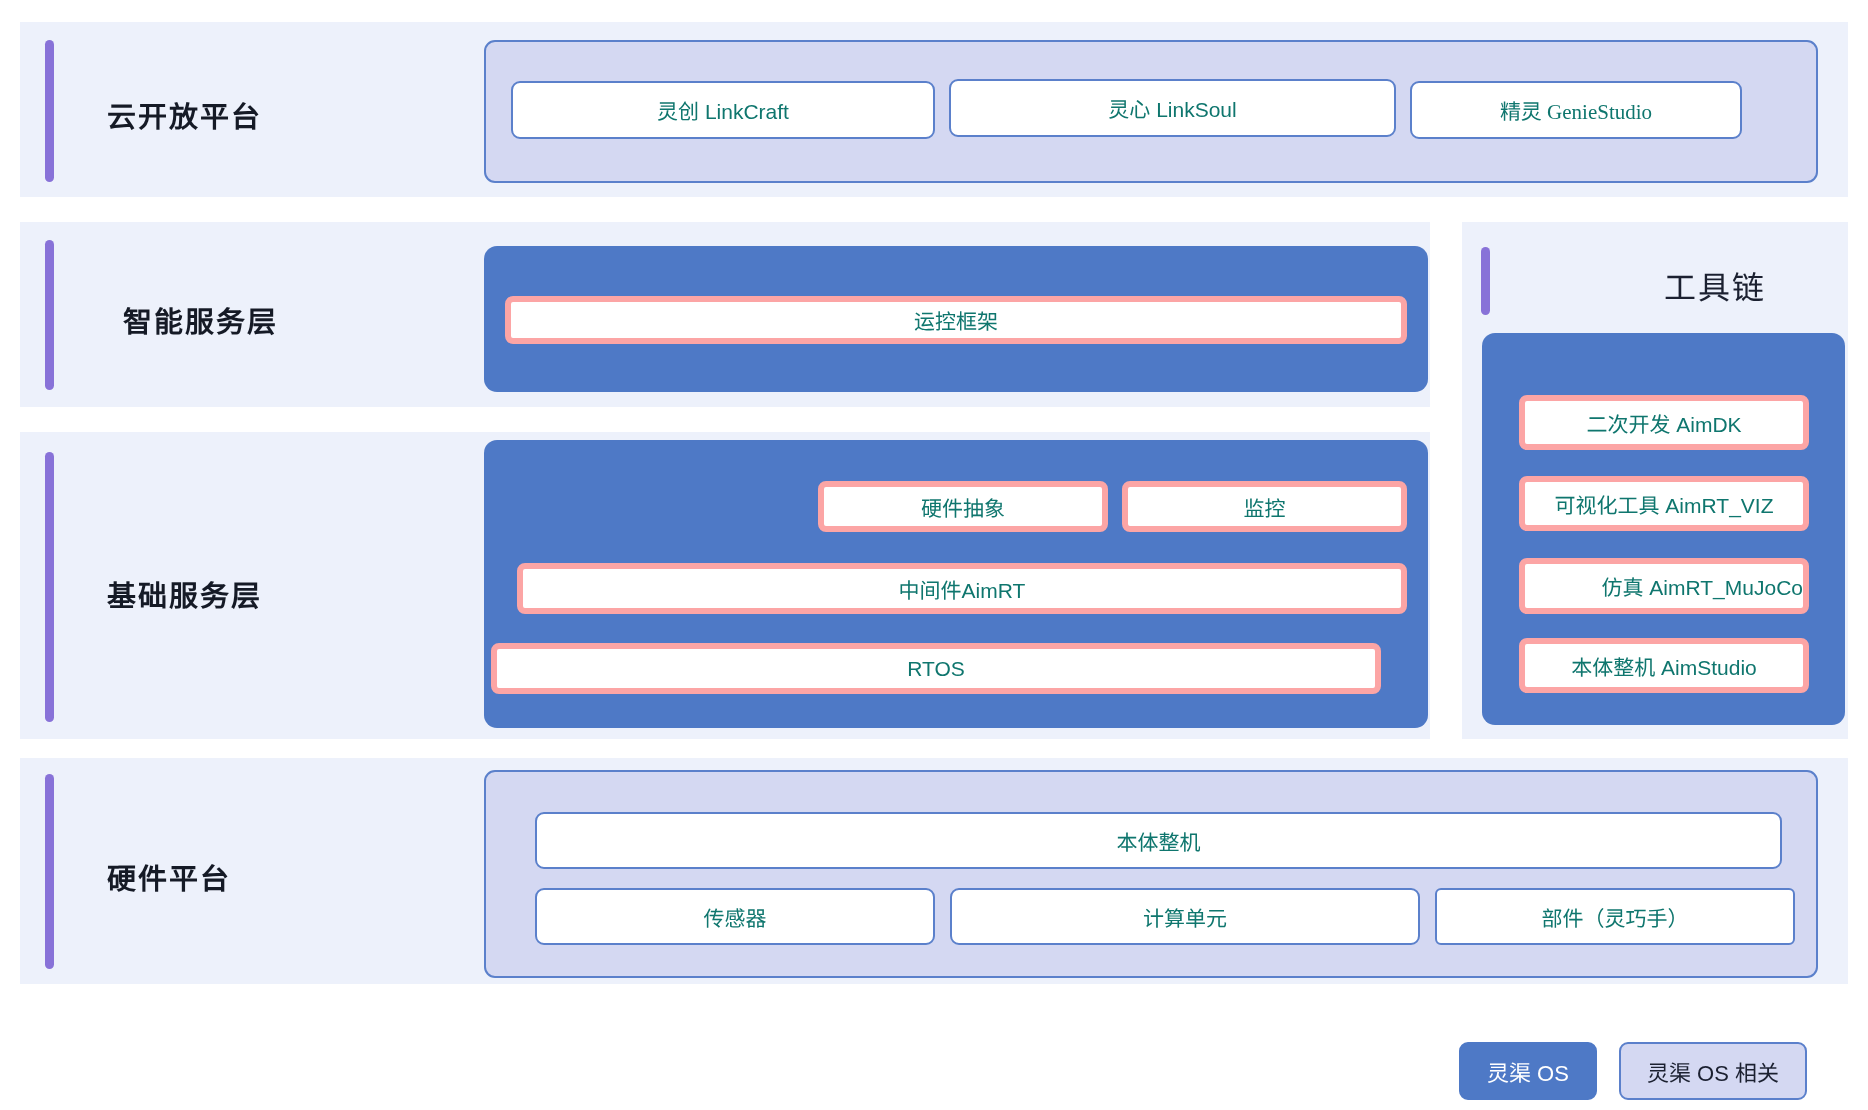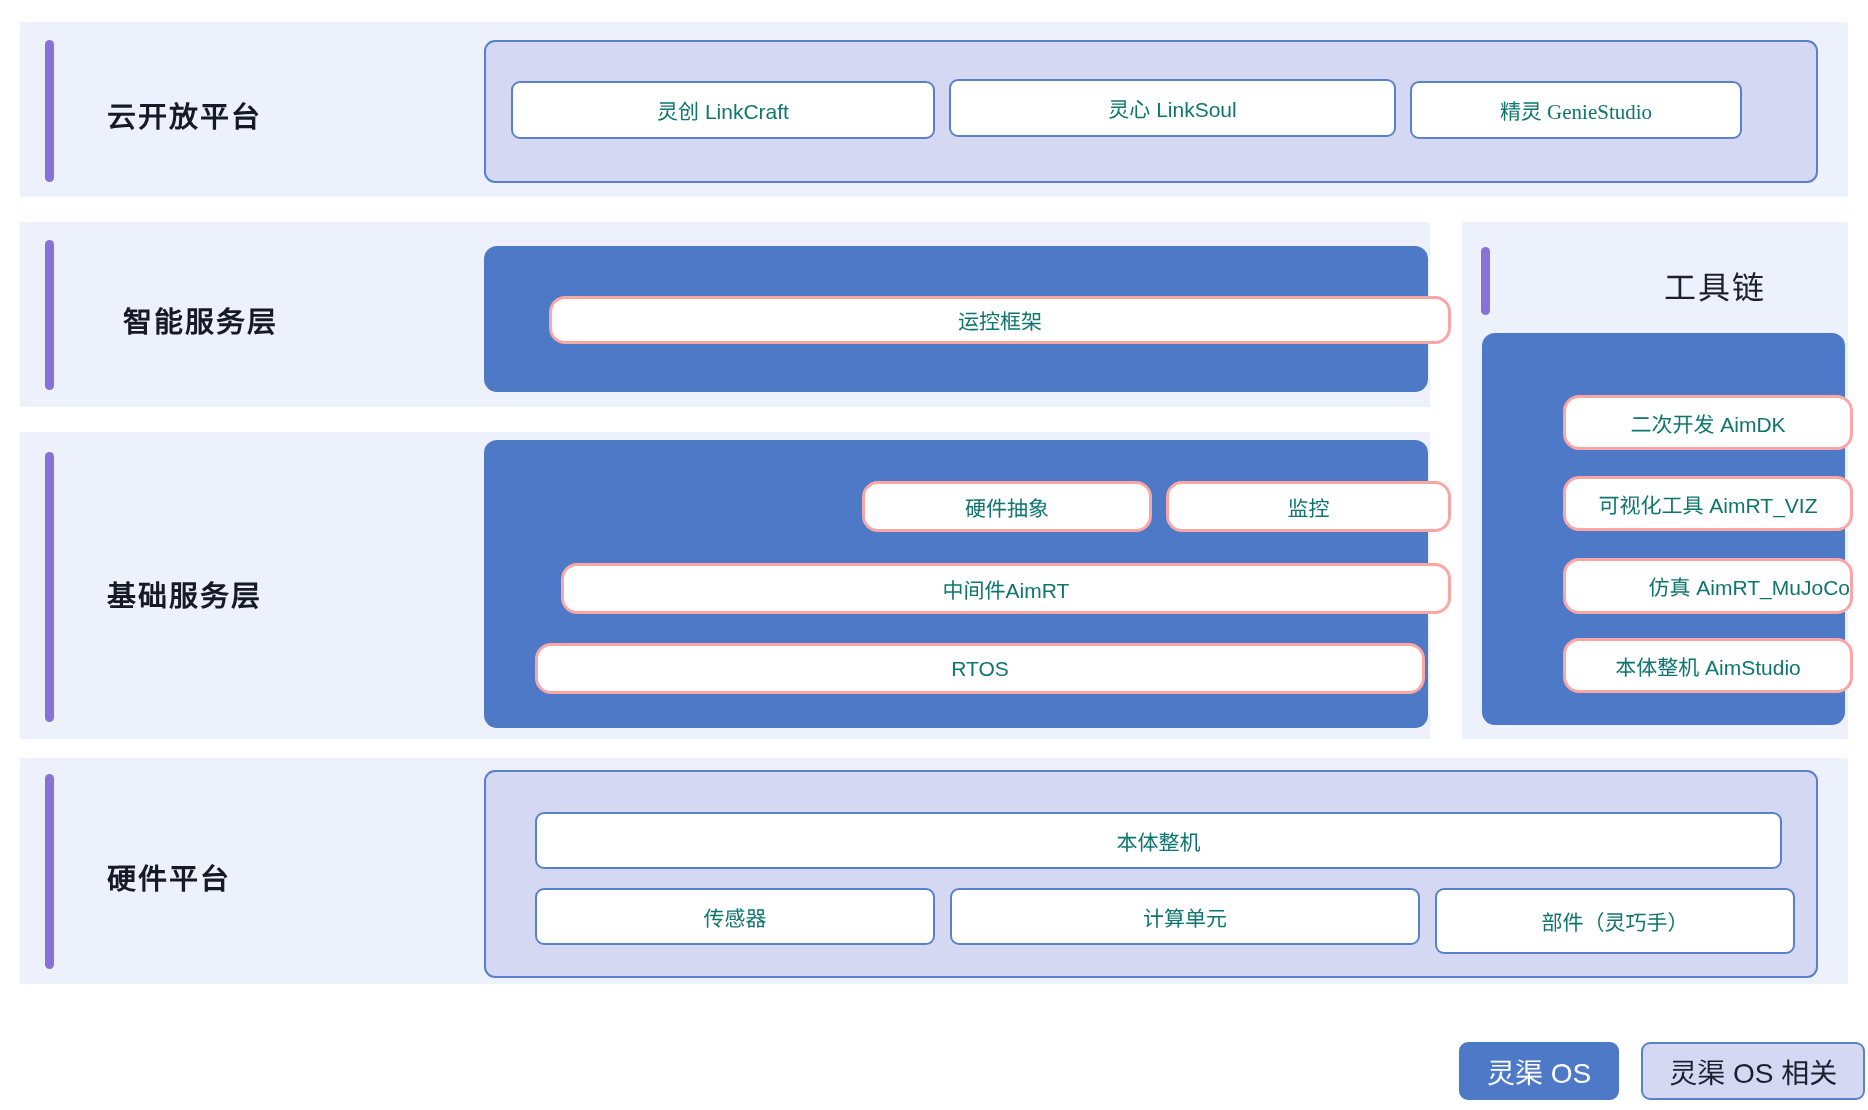--- a/index.html
+++ b/index.html
@@ -76,23 +76,22 @@
     font-size: 21px;
     color: #0f766e;
     white-space: nowrap;
     text-align: center;
   }
   .chip-out {            
     border: 2px solid #5b80cb;
     border-radius: 9px;
   }
   .chip-in {             
-    border: 3px solid #fca5a5;
-    border-radius: 16px;
-    margin-left: 44px;
+    border: 6px solid #fca5a5;
+    border-radius: 8px;
   }
 
   
   .tool-title {
     position: absolute;
     font-size: 32px;
     font-weight: 400;
     color: #1b2030;
     white-space: nowrap;
     letter-spacing: 2px;
@@ -105,21 +104,21 @@
     align-items: center;
     gap: 22px;
   }
   .legend-item {
     box-sizing: border-box;
     display: flex;
     align-items: center;
     justify-content: center;
     height: 58px;
     border-radius: 9px;
-    font-size: 28px;
+    font-size: 22px;
     white-space: nowrap;
     padding: 0 26px;
   }
   .legend-filled {
     background: #4e79c6;
     color: #ffffff;
     border: 2px solid #4e79c6;
   }
   .legend-outline {
     background: #d4d8f2;
@@ -207,21 +206,21 @@
   <div class="chip chip-out" style="left:535px; top:812px; width:1247px; height:57px;">
     <span>本体整机</span>
   </div>
 
   <div class="chip chip-out" style="left:535px; top:888px; width:400px; height:57px;">
     <span>传感器</span>
   </div>
   <div class="chip chip-out" style="left:950px; top:888px; width:470px; height:57px;">
     <span>计算单元</span>
   </div>
-  <div class="chip chip-out" style="left:1435px; top:888px; width:360px; height:66px;">
+  <div class="chip chip-out" style="left:1435px; top:888px; width:360px; height:57px;border-radius:6px;">
     <span>部件（灵巧手）</span>
   </div>
 
   <div class="legend" style="left:1459px; top:1042px;">
     <div class="legend-item legend-filled">
       <span>灵渠 OS</span>
     </div>
     <div class="legend-item legend-outline">
       <span>灵渠 OS 相关</span>
     </div>

